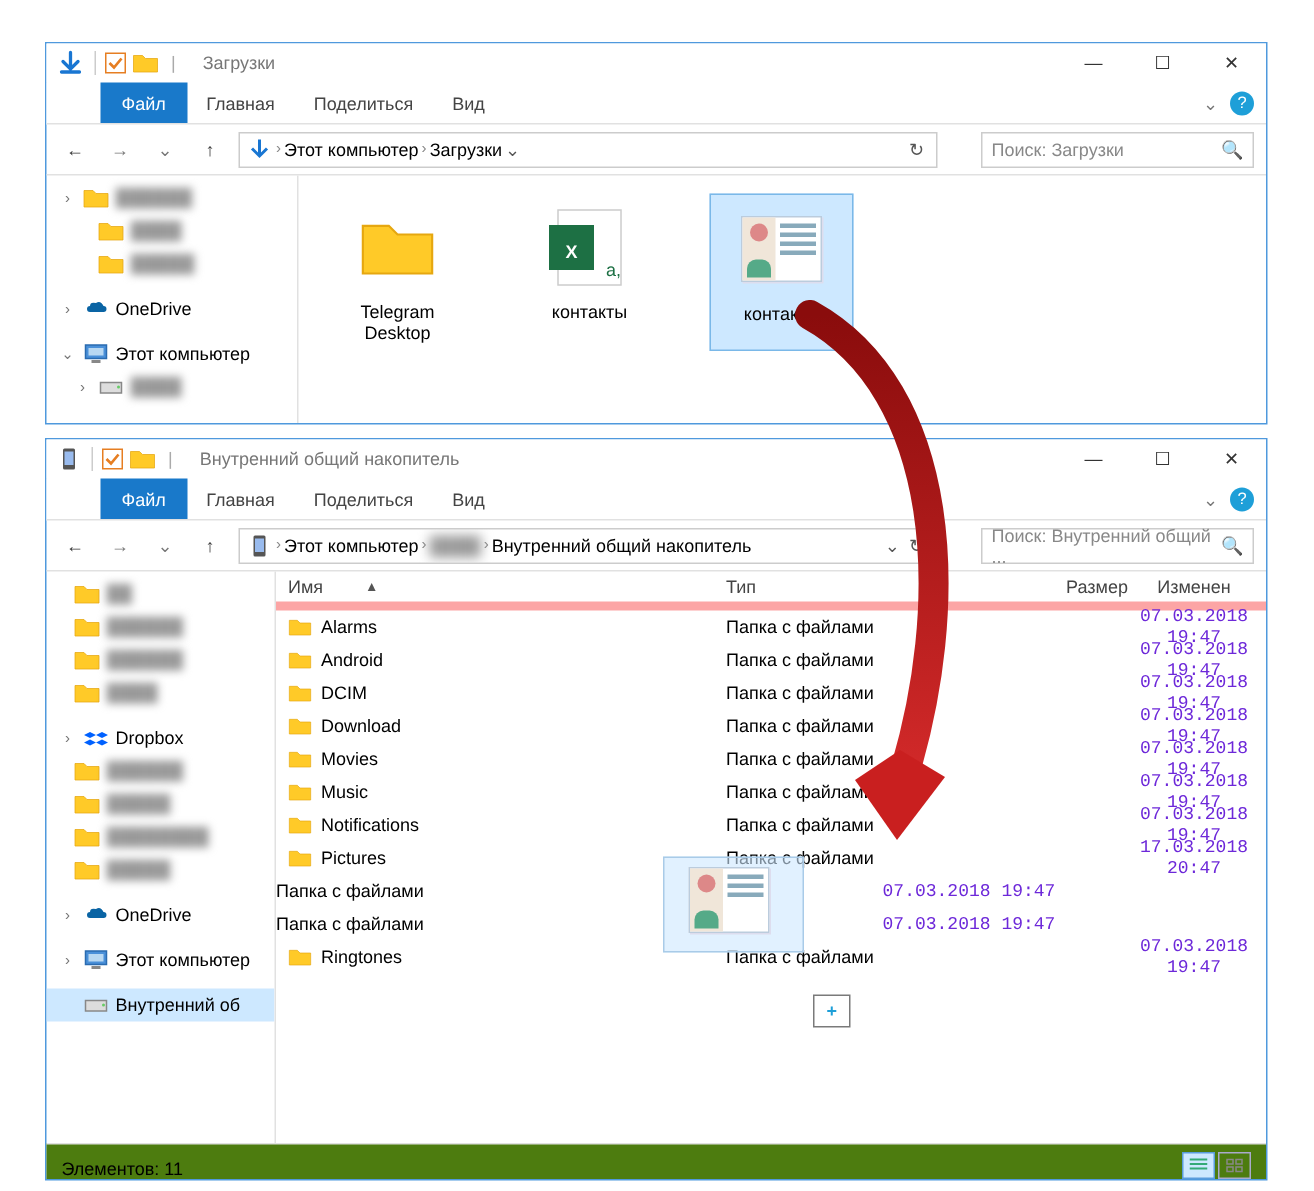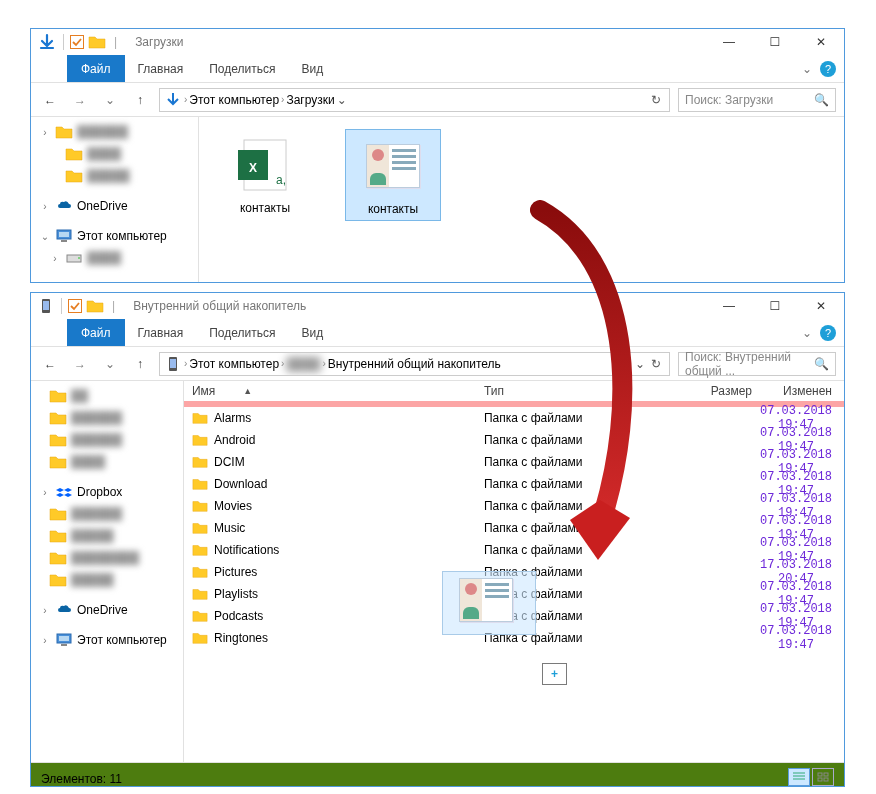--- a/index.html
+++ b/index.html
@@ -30,21 +30,21 @@
 
 .addrbar { height: 34px; display: flex; align-items: center; gap: 8px; padding: 0 8px; border-bottom: 1px solid #e1e1e1; }
 .navbtn { width: 22px; height: 22px; display: flex; align-items: center; justify-content: center; color: #777; }
 .navbtn.enabled { color: #333; }
 .addrbox { flex: 1; height: 24px; border: 1px solid #ccc; display: flex; align-items: center; padding: 0 4px; gap: 2px; overflow: hidden; position: relative; }
 .addr-icon { width: 18px; height: 18px; flex-shrink: 0; }
 .crumb { display: flex; align-items: center; gap: 3px; white-space: nowrap; }
 .crumb-sep { color: #888; font-size: 10px; }
 .addr-refresh { margin-left: auto; color: #555; padding: 0 4px; }
 .addr-drop { color: #555; }
-.searchbox { width: 158px; height: 24px; border: 1px solid #ccc; display: flex; align-items: center; padding: 0 6px; color: #888; position: relative; }
+.searchbox { width: 182px; height: 24px; border: 1px solid #ccc; display: flex; align-items: center; padding: 0 6px; color: #888; position: relative; margin-left: 21px; }
 .searchbox .srch-icon { margin-left: auto; }
 
 .body { display: flex; height: calc(100% - 88px); }
 .win2 .body { height: calc(100% - 112px); }
 .tree { width: 168px; border-right: 1px solid #e1e1e1; padding: 4px 0; overflow: hidden; }
 .tnode { display: flex; align-items: center; height: 22px; gap: 4px; padding-right: 4px; white-space: nowrap; }
 .tnode .ti { width: 12px; text-align: center; color: #777; font-size: 10px; }
 .tnode .tic { width: 18px; height: 18px; flex-shrink: 0; }
 .tnode .tl { flex: 1; overflow: hidden; text-overflow: ellipsis; }
 .tnode .tblur { filter: blur(3px); color: #999; }
@@ -56,21 +56,21 @@
 .items-grid { display: flex; gap: 32px; }
 .gitem { width: 96px; display: flex; flex-direction: column; align-items: center; text-align: center; gap: 4px; padding: 4px; }
 .gitem.sel { background: #cde8ff; border: 1px solid #7ab8e8; }
 .gitem .gic { width: 64px; height: 64px; display: flex; align-items: center; justify-content: center; }
 .gitem .glb { font-size: 12px; line-height: 1.2; }
 
 .cols { display: flex; height: 26px; align-items: center; border-bottom: 6px solid #fca5a5; color: #444; }
 .cols .c1 { width: 300px; padding-left: 8px; display: flex; gap: 28px; align-items: center; }
 .cols .c2 { width: 190px; }
 .cols .c3 { width: 86px; text-align: right; padding-right: 8px; }
-.cols .c4 { flex: 1; text-align: right; padding-right: 12px; }
+.cols .c4 { flex: 1; text-align: center; padding-right: 12px; }
 .sort-ind { font-size: 9px; color: #555; }
 
 .rows { }
 .row { display: flex; align-items: center; height: 22px; }
 .row .r1 { width: 300px; padding-left: 8px; display: flex; align-items: center; gap: 6px; }
 .row .r2 { width: 190px; }
 .row .r3 { width: 86px; }
 .row .r4 { flex: 1; text-align: center; padding-right: 12px; color: #6d28d9; font-family: Liberation Mono, monospace; }
 
 .statusbar { height: 24px; border-top: 1px solid #e1e1e1; display: flex; align-items: flex-end; padding: 0 10px; background: #4d7c0f; }
@@ -231,20 +231,28 @@
             <use href="#drive-shape"></use>
           </svg>
           <span class="tl tblur">████</span>
         </div>
     </div>
 
     <div class="content">
       <div class="items-grid">
         <div class="gitem">
           <div class="gic">
+              <svg width="64" height="52" viewBox="0 0 18 18">
+                <use href="#folder-shape"></use>
+              </svg>
+            </div>
+          <div class="glb">Telegram Desktop</div>
+        </div>
+        <div class="gitem">
+          <div class="gic">
               <svg width="58" height="58" viewBox="0 0 58 58">
                 <rect x="8" y="4" width="42" height="50" fill="#fff" stroke="#ccc"></rect>
                 <rect x="2" y="14" width="30" height="30" fill="#1d7044"></rect>
                 <text x="17" y="36" fill="#fff" font-size="22" font-weight="bold" text-anchor="middle">X</text>
                 <text x="40" y="48" fill="#1d7044" font-size="18">a,</text>
               </svg>
             </div>
           <div class="glb">контакты</div>
         </div>
         <div class="gitem sel">
@@ -395,20 +403,27 @@
         </div>
       <div style="height:8px"></div>
       <div class="tnode" style="padding-left:8px">
           <span class="ti">›</span>
           <svg class="tic" viewBox="0 0 18 18">
             <use href="#pc-shape"></use>
           </svg>
           <span class="tl">Этот компьютер</span>
         </div>
       <div style="height:8px"></div>
+      <div class="tnode sel" style="padding-left:8px">
+          <span class="ti"></span>
+          <svg class="tic" viewBox="0 0 18 18">
+            <use href="#drive-shape"></use>
+          </svg>
+          <span class="tl">Внутренний об</span>
+        </div>
     </div>
 
     <div class="content" style="padding:0">
       <div class="cols">
         <div class="c1">
             <span>Имя</span>
             <span class="sort-ind">▲</span>
           </div>
         <div class="c2">Тип</div>
         <div class="c3">Размер</div>
@@ -497,37 +512,25 @@
               <svg width="16" height="16" viewBox="0 0 18 18">
                 <use href="#folder-shape"></use>
               </svg>
               <span>Pictures</span>
             </div>
             <div class="r2">Папка с файлами</div>
             <div class="r3"></div>
             <div class="r4">17.03.2018 20:47</div>
           </div>
           <div class="row">
-            <div class="r1">
-              <svg width="16" height="16" viewBox="0 0 18 18">
-                <use href="#folder-shape"></use>
-              </svg>
-              <span>Playlists</span>
-            </div>
-            <div class="r2">Папка с файлами</div>
-            <div class="r3"></div>
-            <div class="r4">07.03.2018 19:47</div>
-          </div>
-          <div class="row">
-            <div class="r1">
-              <svg width="16" height="16" viewBox="0 0 18 18">
-                <use href="#folder-shape"></use>
-              </svg>
-              <span>Podcasts</span>
-            </div>
+            <div class="r2">Папка с файлами</div>
+            <div class="r3"></div>
+            <div class="r4">07.03.2018 19:47</div>
+          </div>
+          <div class="row">
             <div class="r2">Папка с файлами</div>
             <div class="r3"></div>
             <div class="r4">07.03.2018 19:47</div>
           </div>
           <div class="row">
             <div class="r1">
               <svg width="16" height="16" viewBox="0 0 18 18">
                 <use href="#folder-shape"></use>
               </svg>
               <span>Ringtones</span>

